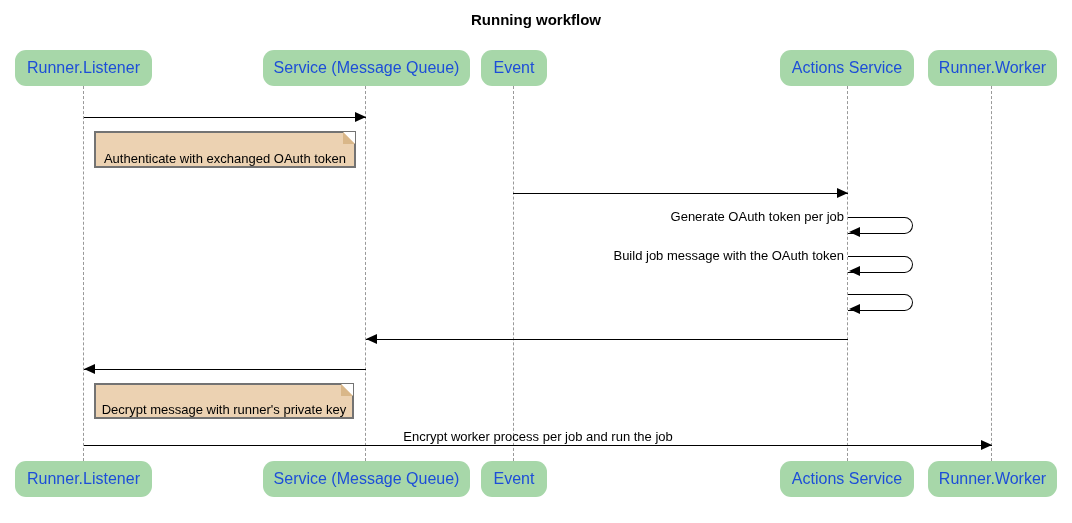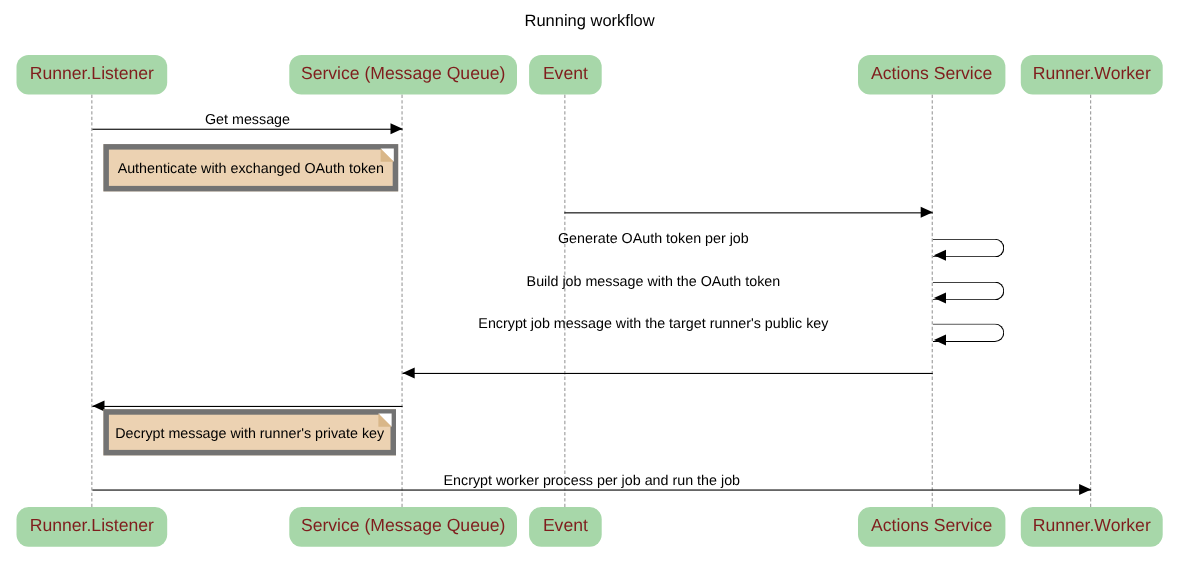--- a/index.html
+++ b/index.html
@@ -2,54 +2,54 @@
 <html><head>
 <meta charset="utf-8">
 <style>
   html,body{margin:0;padding:0;background:#ffffff;}
   .diagram{
     position:relative;width:1072px;height:523px;background:#ffffff;
     font-family:"Liberation Sans", sans-serif;color:#111;overflow:hidden;
   }
   .title{
     position:absolute;left:0;right:0;top:11px;text-align:center;
-    font-size:15px;font-weight:normal;color:#000;
+    font-size:15px;font-weight:bold;color:#000;
   }
   .lifeline{
     position:absolute;width:0;border-left:1px dashed #999;height:375px;top:86px;
   }
   .actor{
     position:absolute;height:36px;background:#a7d7a9;border-radius:11px;
     display:flex;align-items:center;justify-content:center;
-    font-size:16px;color:#7f1d1d;white-space:nowrap;
+    font-size:16px;color:#1d4ed8;white-space:nowrap;
   }
   .msg-label{
     position:absolute;font-size:13px;color:#000;text-align:center;
     height:16px;line-height:16px;white-space:nowrap;
   }
-  .msg-label.right{}
+  .msg-label.right{text-align:right;}
   .msg-line{position:absolute;height:1px;background:#000;}
   .arr-r{
     position:absolute;width:0;height:0;
     border-top:5px solid transparent;border-bottom:5px solid transparent;
     border-left:11px solid #000;
   }
   .arr-l{
     position:absolute;width:0;height:0;
     border-top:5px solid transparent;border-bottom:5px solid transparent;
     border-right:11px solid #000;
   }
   .selfloop{
     position:absolute;width:64px;height:15px;
     border:1px solid #000;border-left:none;
     border-radius:0 9px 9px 0;background:transparent;
   }
   .note{
-    position:absolute;background:#ecd2b2;border:5px solid #737373;
-    display:flex;align-items:center;justify-content:center;
+    position:absolute;background:#ecd2b2;border:2px solid #737373;
+    display:flex;align-items:flex-end;justify-content:center;
     font-size:13px;color:#000;white-space:nowrap;
   }
   .note .fold{
     position:absolute;top:-1px;right:-1px;width:0;height:0;
     border-top:12px solid #ffffff;border-left:12px solid transparent;
   }
   .note .fold-flap{
     position:absolute;top:-1px;right:-1px;width:0;height:0;
     border-bottom:12px solid #d9b789;border-right:12px solid transparent;
   }
@@ -76,52 +76,50 @@
   <div class="actor" style="left:481px;top:50px;width:66px;">
       <span>Event</span>
     </div>
   <div class="actor" style="left:780px;top:50px;width:134px;">
       <span>Actions Service</span>
     </div>
   <div class="actor" style="left:928px;top:50px;width:129px;">
       <span>Runner.Worker</span>
     </div>
 
-  <div class="msg-label" style="left:125px;top:101px;width:200px;">Get message</div>
   <div class="msg-line" style="left:84px;top:117px;width:282px;"></div>
   <div class="arr-r" style="left:355px;top:112px;"></div>
 
   <div class="note" style="left:94px;top:131px;width:258px;height:33px;">
     <span>Authenticate with exchanged OAuth token</span>
     <span class="fold"></span>
     <span class="fold-flap"></span>
   </div>
 
   <div class="msg-line" style="left:513px;top:193px;width:335px;"></div>
   <div class="arr-r" style="left:837px;top:188px;"></div>
 
   <div class="msg-label right" style="left:344px;top:209px;width:500px;">Generate OAuth token per job</div>
   <div class="selfloop" style="left:848px;top:217px;"></div>
   <div class="arr-l" style="left:849px;top:227px;"></div>
 
   <div class="msg-label right" style="left:344px;top:248px;width:500px;">Build job message with the OAuth token</div>
   <div class="selfloop" style="left:848px;top:256px;"></div>
   <div class="arr-l" style="left:849px;top:266px;"></div>
 
-  <div class="msg-label right" style="left:344px;top:286px;width:500px;">Encrypt job message with the target runner's public key</div>
   <div class="selfloop" style="left:848px;top:294px;"></div>
   <div class="arr-l" style="left:849px;top:304px;"></div>
 
   <div class="msg-line" style="left:366px;top:339px;width:482px;"></div>
   <div class="arr-l" style="left:366px;top:334px;"></div>
 
   <div class="msg-line" style="left:84px;top:369px;width:282px;"></div>
   <div class="arr-l" style="left:84px;top:364px;"></div>
 
-  <div class="note" style="left:94px;top:372px;width:256px;height:32px;">
+  <div class="note" style="left:94px;top:383px;width:256px;height:32px;">
     <span>Decrypt message with runner's private key</span>
     <span class="fold"></span>
     <span class="fold-flap"></span>
   </div>
 
   <div class="msg-label" style="left:338px;top:429px;width:400px;">Encrypt worker process per job and run the job</div>
   <div class="msg-line" style="left:84px;top:445px;width:908px;"></div>
   <div class="arr-r" style="left:981px;top:440px;"></div>
 
   <div class="actor" style="left:15px;top:461px;width:137px;">

